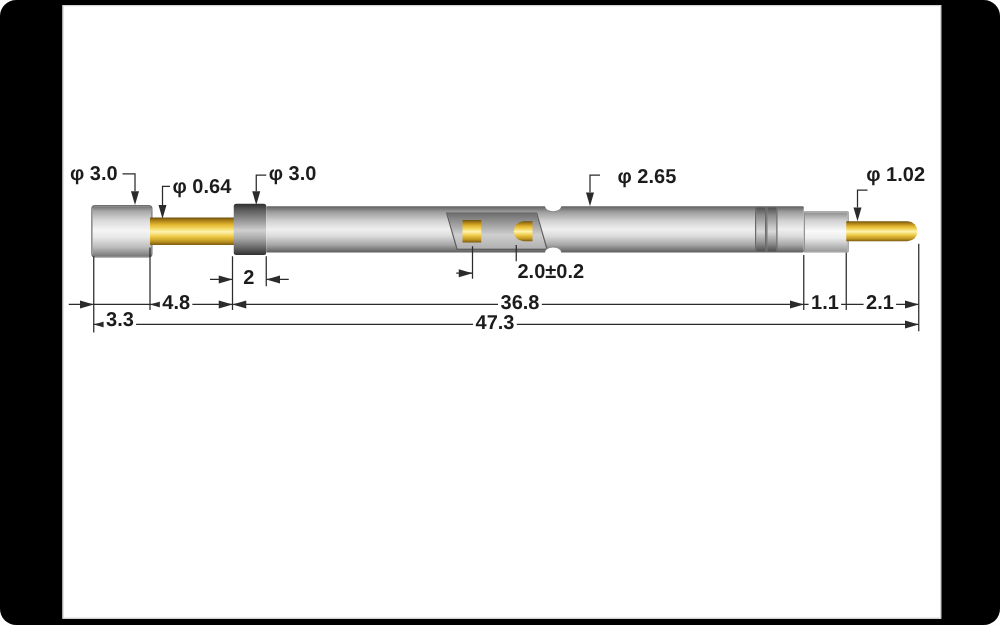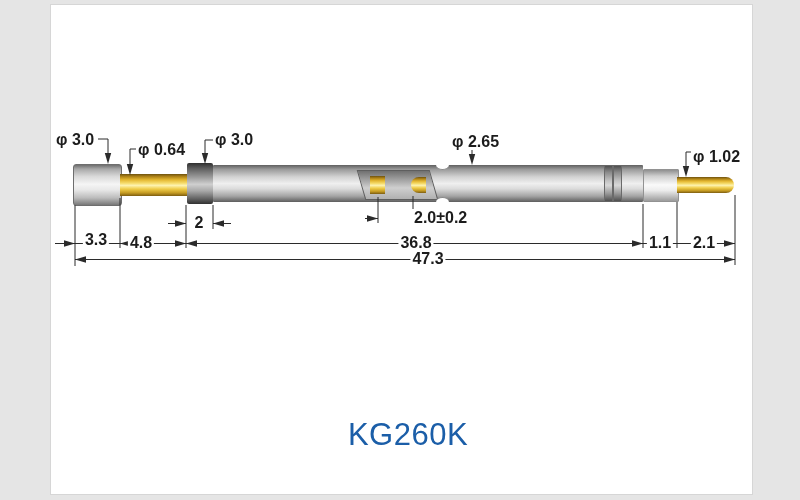--- a/index.html
+++ b/index.html
@@ -1,17 +1,17 @@
 <!DOCTYPE html>
 <html><head>
 <meta charset="utf-8">
 <style>
   html,body{margin:0;padding:0;background:#fdfdfd;}
-  #stage{position:relative;width:800px;height:500px;background:#e5e5e5;overflow:hidden;
-         font-family:"Liberation Sans",sans-serif;}
+  #stage{position:relative;width:800px;height:500px;background:#000000;overflow:hidden;
+         font-family:"Liberation Sans",sans-serif;border-radius:13px;}
   .frame{position:absolute;left:50px;top:4px;width:701px;height:489px;
          background:#ffffff;border:1px solid #d6d6d6;}
   .part{position:absolute;}
   .head{left:73px;top:164px;width:47px;height:40px;border:1px solid #6e6e6e;border-radius:3px;
         background:linear-gradient(180deg,#6f6f6f 0%,#a8a8a8 10%,#d8d8d8 28%,#f5f5f5 48%,#e8e8e8 62%,#bcbcbc 82%,#787878 100%);}
   .gold{background:linear-gradient(180deg,#6e520e 0%,#b08418 12%,#e3b62f 26%,#f6dd6e 42%,#fdf3b0 52%,#f0cd4a 68%,#c49a22 86%,#7c5c10 100%);}
   .plunger{left:120px;top:174px;width:68px;height:22px;}
   .collar{left:187px;top:163px;width:26px;height:41px;border-radius:2px;
         background:linear-gradient(180deg,#2f2f2f 0%,#5a5a5a 12%,#9c9c9c 35%,#cfcfcf 52%,#a8a8a8 68%,#5f5f5f 88%,#303030 100%);}
   .barrel{left:213px;top:165px;width:430px;height:37px;border-radius:1px;
@@ -91,27 +91,26 @@
       <polygon points="413,218.5 424,215.3 424,221.7"></polygon>
 
       <polygon points="75,259.5 86,256.3 86,262.7"></polygon>
       <polygon points="735,259.5 724,256.3 724,262.7"></polygon>
     </g>
   </svg>
 
   <div class="lbl" style="left:54px;top:131px">φ 3.0</div>
   <div class="lbl" style="left:136px;top:141px">φ 0.64</div>
   <div class="lbl" style="left:213px;top:131px">φ 3.0</div>
-  <div class="lbl" style="left:450px;top:133px">φ 2.65</div>
-  <div class="lbl" style="left:691px;top:148px">φ 1.02</div>
+  <div class="lbl" style="left:492px;top:133px">φ 2.65</div>
+  <div class="lbl" style="left:691px;top:132px">φ 1.02</div>
 
-  <div class="lbl c" style="left:96px;top:231px">3.3</div>
+  <div class="lbl c" style="left:96px;top:248px">3.3</div>
   <div class="lbl c" style="left:141px;top:234px">4.8</div>
   <div class="lbl c" style="left:199px;top:214px">2</div>
   <div class="lbl" style="left:412px;top:209px">2.0±0.2</div>
   <div class="lbl c" style="left:416px;top:234px">36.8</div>
   <div class="lbl c" style="left:660px;top:234px">1.1</div>
   <div class="lbl c" style="left:704px;top:234px">2.1</div>
-  <div class="lbl c" style="left:428px;top:250px">47.3</div>
+  <div class="lbl c" style="left:396px;top:250px">47.3</div>
 
-  <div class="title">KG260K</div>
 
 </div>
 
 </body></html>

